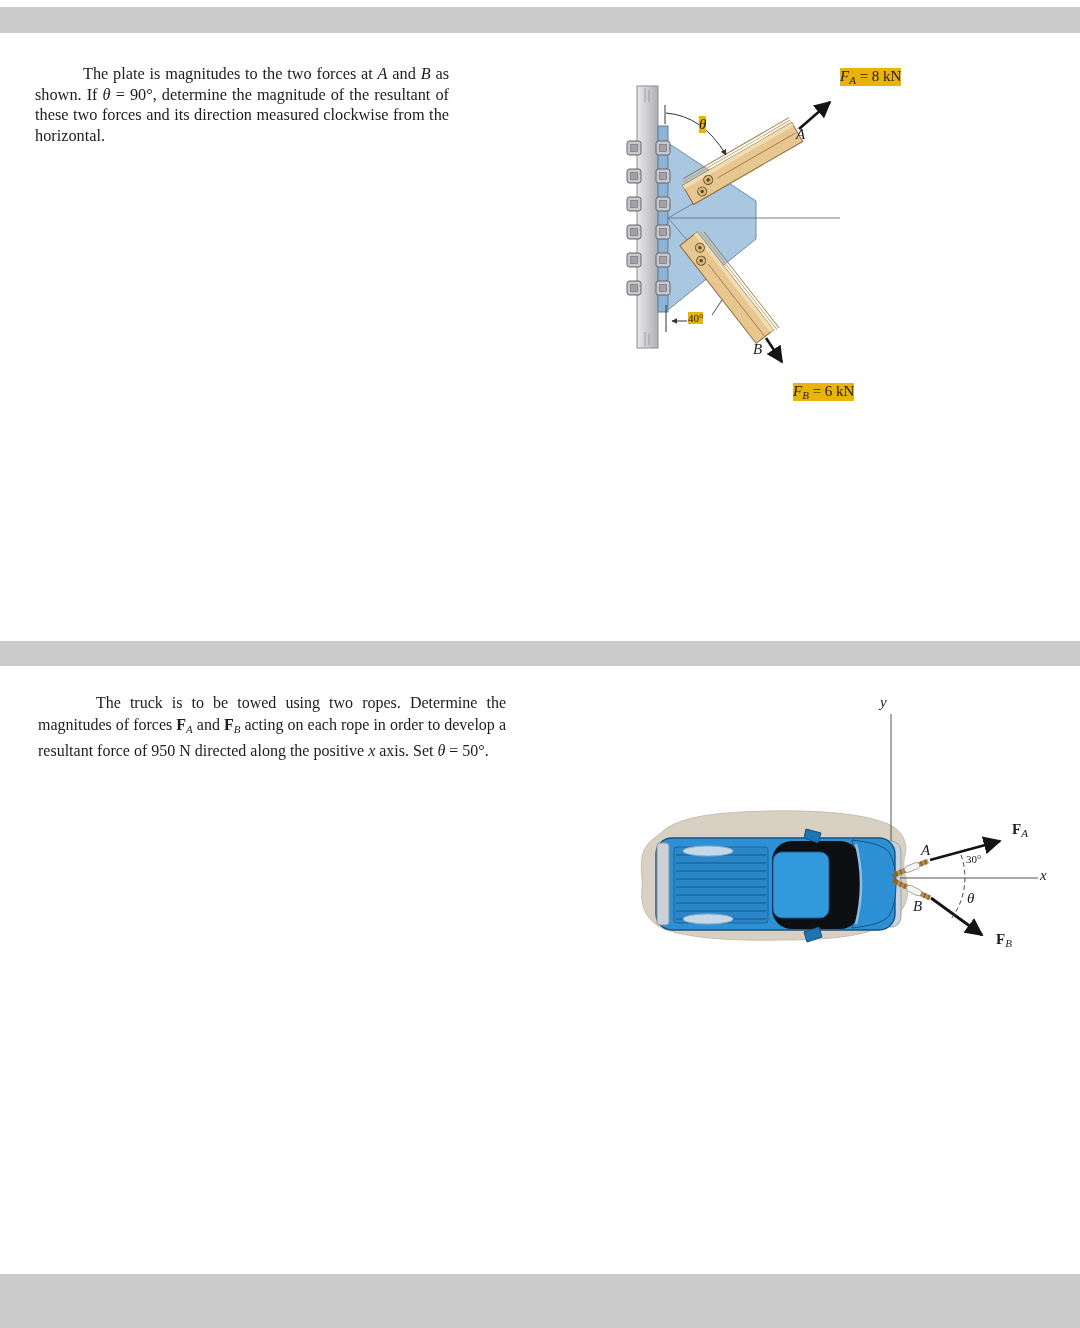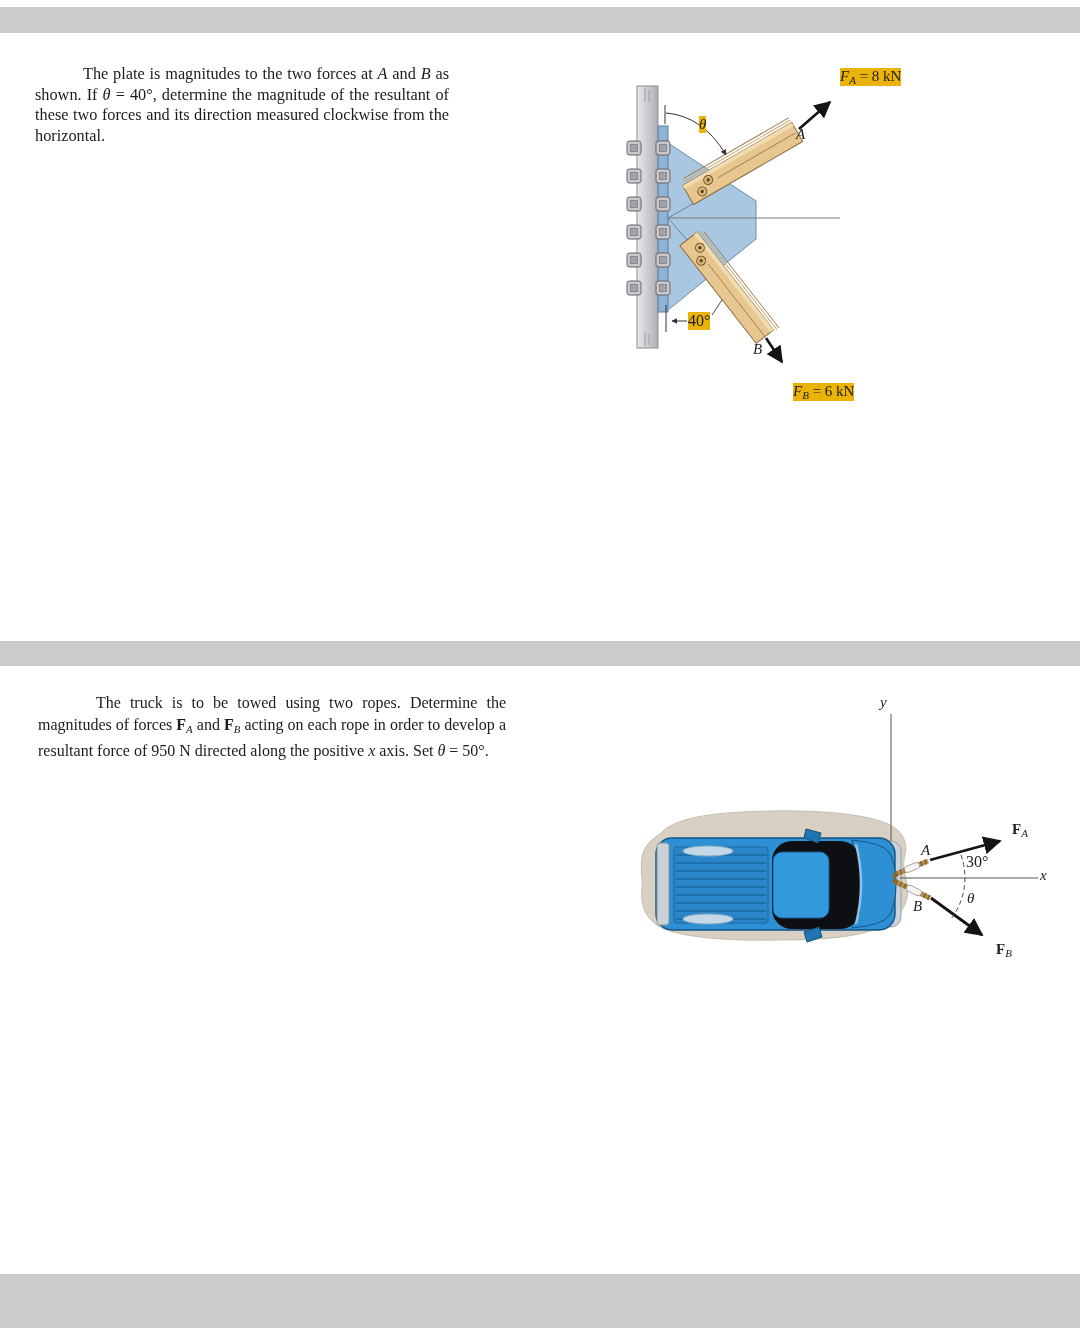--- a/index.html
+++ b/index.html
@@ -20,30 +20,30 @@
   sub{font-size:0.68em;vertical-align:-0.28em;}
   sub i{font-style:italic;}
   .figure{position:absolute;}
   .fig-1{left:600px;top:58px;width:300px;height:340px;}
   .fig-2{left:630px;top:692px;width:440px;height:290px;}
   .figure svg{position:absolute;left:0;top:0;}
   .fig-label{position:absolute;font-size:15px;white-space:nowrap;color:#1c1c1c;background:#eab308;line-height:1.1;}
   .fig-label.nobg{background:transparent;}
   .fig-label i{font-style:italic;}
   .fig-label sub{font-size:11px;}
-  .small{font-size:16px;}
+  .small{font-size:11px;}
 </style>
 </head>
 <body>
 
 <div class="page">
 
   <div class="band band-top"></div>
 
-  <p class="statement s1"><span>The plate is magnitudes to the two forces at </span><i>A</i><span> and </span><i>B</i><span> as shown. If </span><i>θ</i><span> = 40°, determine the magnitude of the resultant of these two forces and its direction measured clockwise from the horizontal.</span></p>
+  <p class="statement s1"><span>The plate is magnitudes to the two forces at </span><i>A</i><span> and </span><i>B</i><span> as shown. If </span><i>θ</i><span> = 90°, determine the magnitude of the resultant of these two forces and its direction measured clockwise from the horizontal.</span></p>
 
   <div class="figure fig-1">
     <svg width="300" height="340" viewBox="0 0 300 340">
       <defs>
         <linearGradient id="wallg" x1="0" y1="0" x2="1" y2="0">
           <stop offset="0" stop-color="#e8e8ea"></stop>
             <stop offset="0.45" stop-color="#cfcfd3"></stop>
             <stop offset="1" stop-color="#aeaeb4"></stop>
         </linearGradient>
         <marker id="ah1" viewBox="0 0 10 10" refX="9" refY="5" markerWidth="6.5" markerHeight="6.5" orient="auto">
@@ -186,17 +186,17 @@
       <path d="M331 163 A68 68 0 0 1 321 227" fill="none" stroke="#444" stroke-dasharray="4.5 3.2"></path>
     </svg>
 
     <span class="fig-label nobg" style="left:250px;top:2px"><i>y</i></span>
     <span class="fig-label nobg" style="left:410px;top:175px"><i>x</i></span>
     <span class="fig-label nobg" style="left:291px;top:150px"><i>A</i></span>
     <span class="fig-label nobg" style="left:283px;top:206px"><i>B</i></span>
     <span class="fig-label small nobg" style="left:336px;top:161px"><span>30°</span></span>
     <span class="fig-label nobg" style="left:337px;top:198px"><i>θ</i></span>
     <span class="fig-label nobg" style="left:382px;top:129px"><b class="vec">F</b><sub><i>A</i></sub></span>
-    <span class="fig-label nobg" style="left:366px;top:249px"><b class="vec">F</b><sub><i>B</i></sub></span>
+    <span class="fig-label nobg" style="left:366px;top:239px"><b class="vec">F</b><sub><i>B</i></sub></span>
   </div>
 
   <div class="band band-bottom"></div>
 </div>
 
 </body></html>

